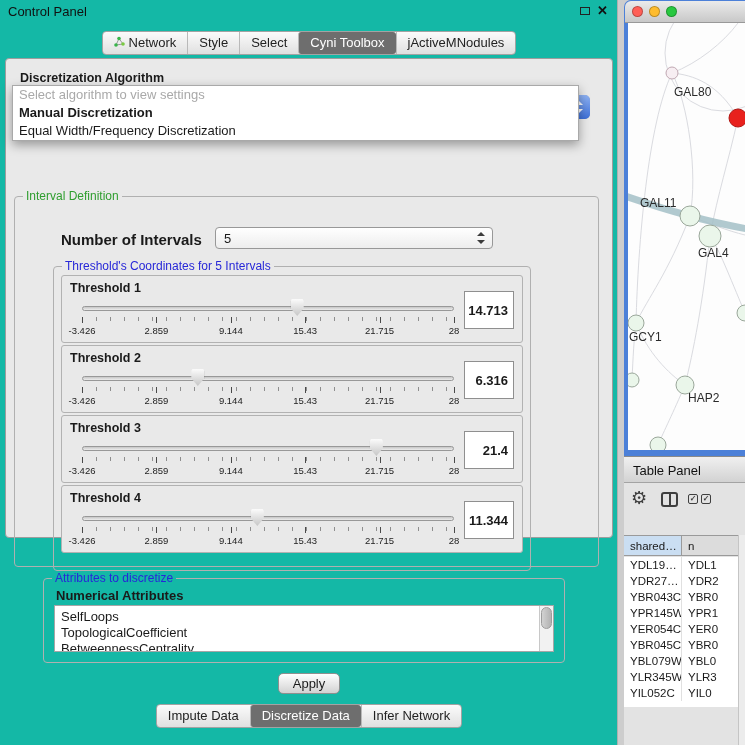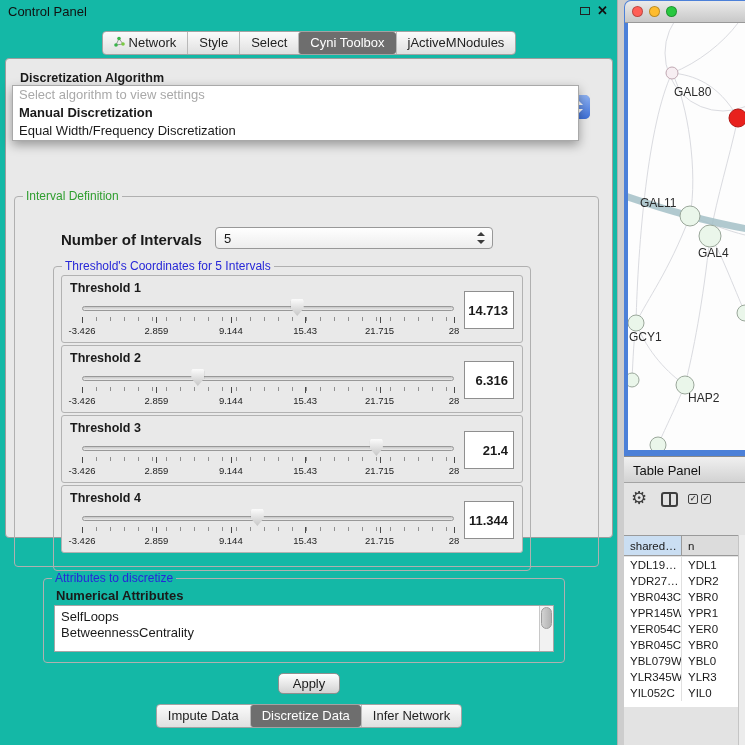--- a/index.html
+++ b/index.html
@@ -310,20 +310,21 @@
     </fieldset>
 
     <fieldset id="fs-attrs">
       <legend class="blue">Attributes to discretize</legend>
       <div class="attr-header">Numerical Attributes</div>
       <div class="attr-list" id="attr-list">
         <div class="attr-scroll">
             <div class="sthumb"></div>
           </div>
       <div class="attr-item">SelfLoops</div>
+          <div class="attr-item">TopologicalCoefficient</div>
           <div class="attr-item">BetweennessCentrality</div>
         </div>
     </fieldset>
 
     <div class="apply-btn">Apply</div>
   </div>
 
   <div class="tabstrip-wrap" id="bottom-tabs-wrap">
     <div class="tabstrip" id="bottom-tabs">
         <div class="tab">

